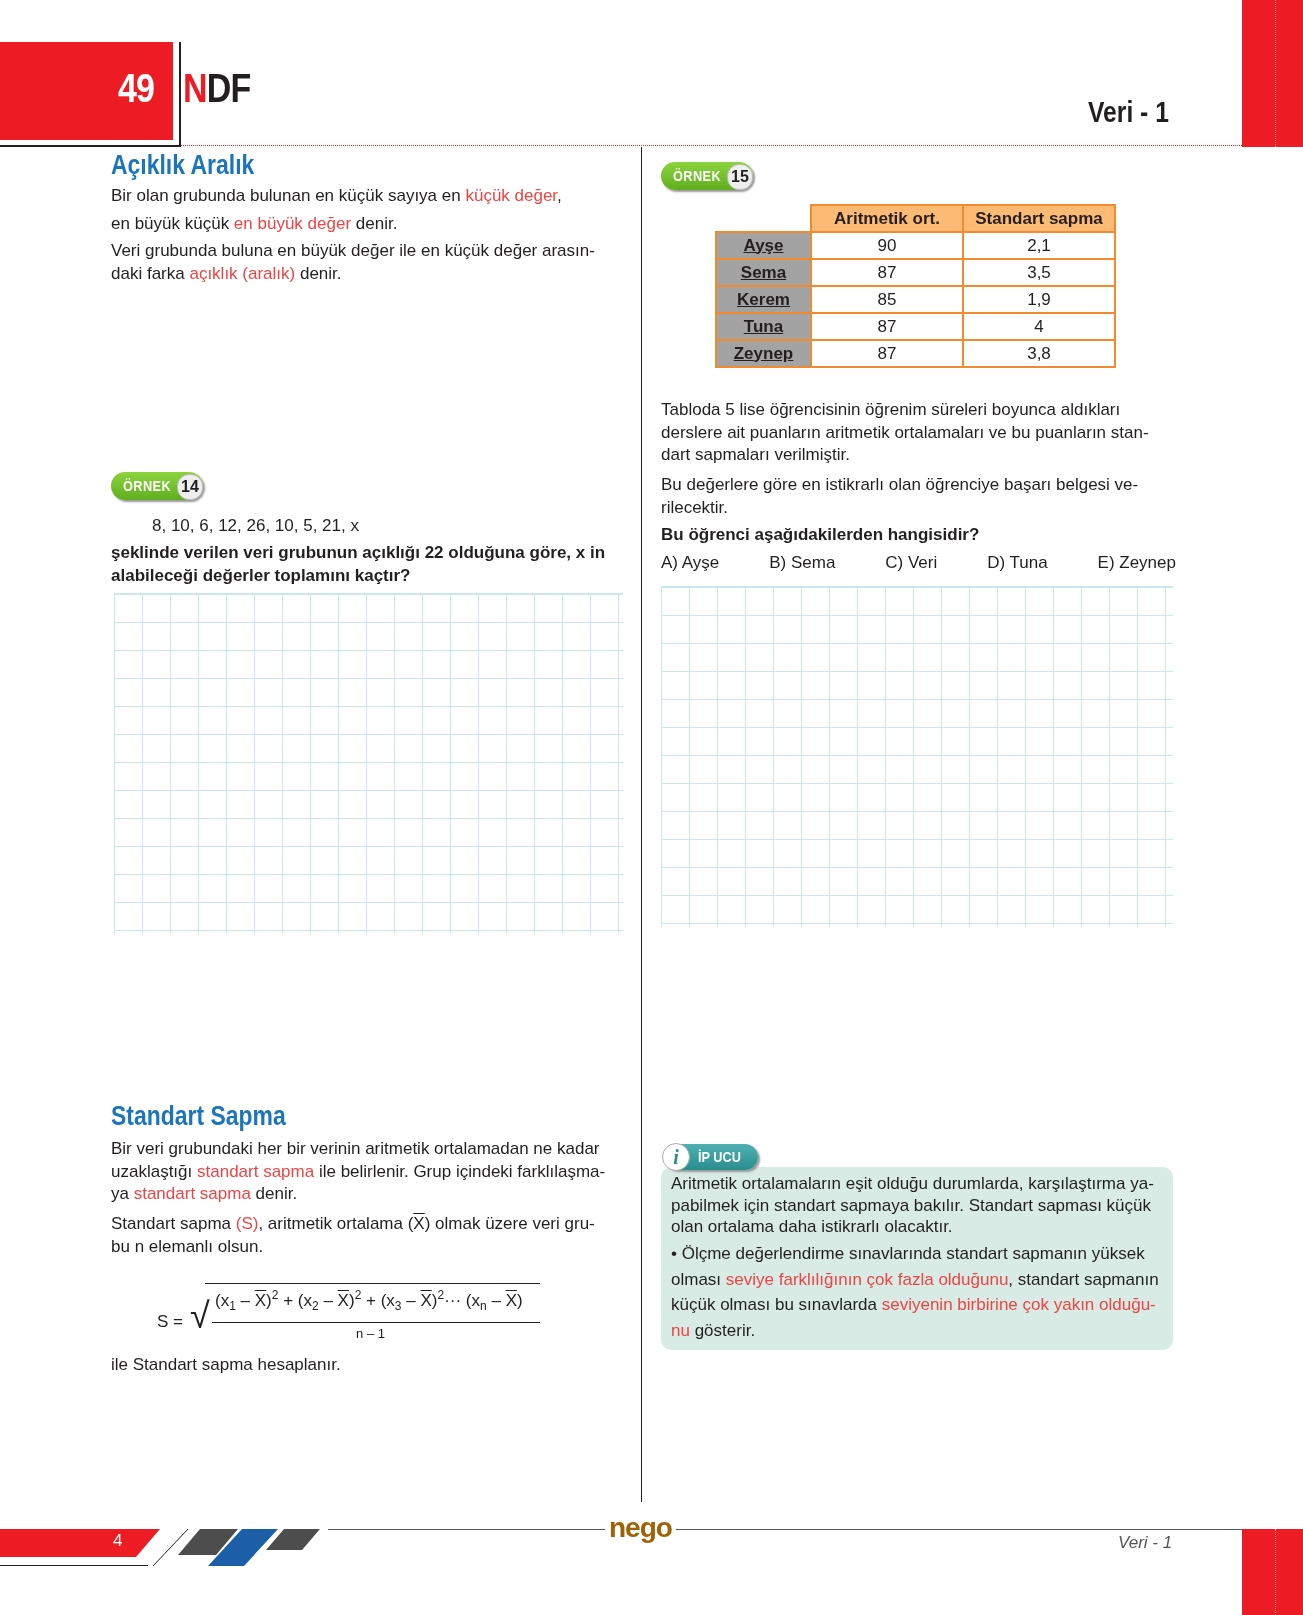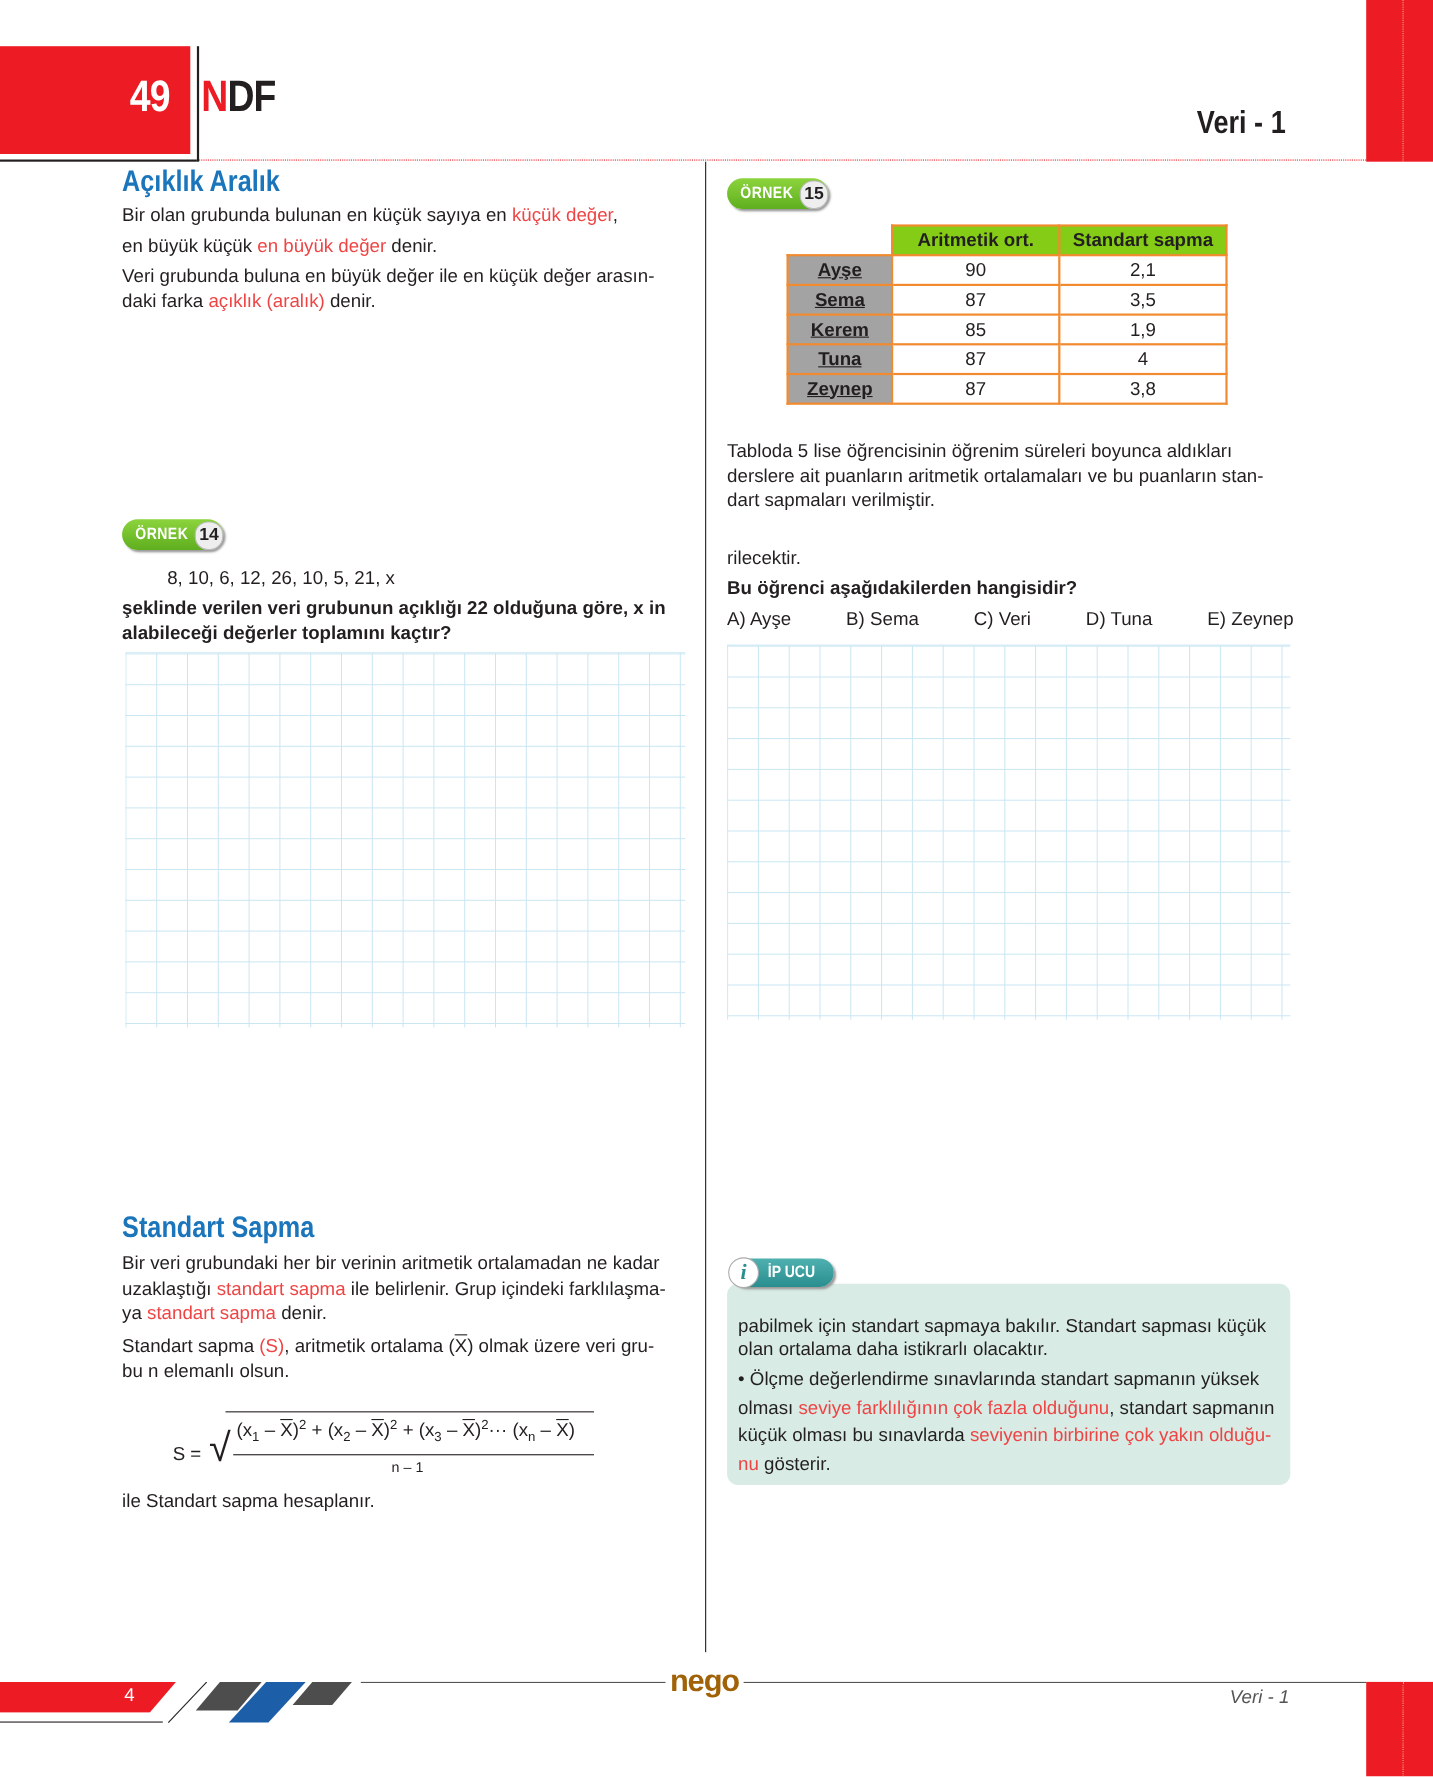--- a/index.html
+++ b/index.html
@@ -37,21 +37,21 @@
   
   .grid { position:absolute; border-top:1px solid #c9e6f2;
           background-image:
             linear-gradient(to right, #c9e6f2 1px, transparent 1px),
             linear-gradient(to bottom, #c9e6f2 1px, transparent 1px);
           background-size:28px 28px; }
 
   
   table.dt { position:absolute; border-collapse:collapse; font-size:17px; }
   table.dt td, table.dt th { border:2px solid #f28b30; height:25px; text-align:center; padding:0; }
-  table.dt th { background:#84cc16; font-weight:bold; }
+  table.dt th { background:#fdba74; font-weight:bold; }
   table.dt td.rowh { background:#a3a3a3; font-weight:bold;text-decoration:underline; }
   table.dt td.empty { border:none; background:none; }
 
   
   .choices { position:absolute; left:661px; top:553px; width:515px; display:flex; justify-content:space-between; font-size:17px; }
   .sqrt-sym { position:absolute; font-size:36px; font-weight:lighter; }
   .frac-num { position:absolute; white-space:nowrap; }
   .frac-line { position:absolute; height:1px; background:#231f20; }
   .ovl { text-decoration:overline; }
   sub { font-size:12px; }
@@ -133,21 +133,21 @@
     <td>4</td>
   </tr>
   <tr>
     <td class="rowh">Zeynep</td>
     <td>87</td>
     <td>3,8</td>
   </tr>
 </tbody>
   </table>
 <p class="p" style="left:661px;top:399px;"><span>Tabloda 5 lise öğrencisinin öğrenim süreleri boyunca aldıkları</span><br><span>derslere ait puanların aritmetik ortalamaları ve bu puanların stan-</span><br><span>dart sapmaları verilmiştir.</span></p>
-<p class="p" style="left:661px;top:474px;"><br><span>rilecektir.</span></p>
+<p class="p" style="left:661px;top:474px;"><span>Bu değerlere göre en istikrarlı olan öğrenciye başarı belgesi ve-</span><br><span>rilecektir.</span></p>
 <p class="p b" style="left:661px;top:524px;">Bu öğrenci aşağıdakilerden hangisidir?</p>
 <div class="choices">
   <span>A) Ayşe</span>
   <span>B) Sema</span>
   <span>C) Veri</span>
   <span>D) Tuna</span>
   <span>E) Zeynep</span>
 </div>
 <div class="grid" style="left:661px;top:586px;width:512px;height:340px;"></div>
 
@@ -163,21 +163,21 @@
   <div class="frac-line" style="left:212px;top:1322px;width:328px;"></div>
   <span class="abs" style="left:356px;top:1326px;font-size:13px;">n – 1</span>
 </div>
 <p class="p" style="left:111px;top:1354px;">ile Standart sapma hesaplanır.</p>
 
 <div class="tip-box"></div>
 <div class="tip-badge">
   <span class="tip-i">i</span>
   <span class="tip-lbl">İP UCU</span>
 </div>
-<p class="p" style="left:671px;top:1173px;line-height:21.5px;"><br><span>pabilmek için standart sapmaya bakılır. Standart sapması küçük</span><br><span>olan ortalama daha istikrarlı olacaktır.</span></p>
+<p class="p" style="left:671px;top:1173px;line-height:21.5px;"><span>Aritmetik ortalamaların eşit olduğu durumlarda, karşılaştırma ya-</span><br><span>pabilmek için standart sapmaya bakılır. Standart sapması küçük</span><br><span>olan ortalama daha istikrarlı olacaktır.</span></p>
 <p class="p" style="left:671px;top:1241px;line-height:25.5px;"><span>• Ölçme değerlendirme sınavlarında standart sapmanın yüksek</span><br><span>olması </span><span class="pink">seviye farklılığının çok fazla olduğunu</span><span>, standart sapmanın</span><br><span>küçük olması bu sınavlarda </span><span class="pink">seviyenin birbirine çok yakın olduğu-</span><br><span class="pink">nu</span><span> gösterir.</span></p>
 
 <div class="abs foot-red"></div>
 <div class="abs foot-num">4</div>
 <div class="abs foot-line-left"></div>
 <svg class="abs" style="left:150px;top:1529px;" width="175" height="38">
   <line x1="3" y1="37" x2="38" y2="0" stroke="#231f20" stroke-width="1"></line>
   <polygon points="28,26 50,0 88,0 66,26" fill="#4d4d4d"></polygon>
   <polygon points="58,37 92,0 128,0 94,37" fill="#1d5ea8"></polygon>
   <polygon points="116,21 134,0 170,0 152,21" fill="#4d4d4d"></polygon>

